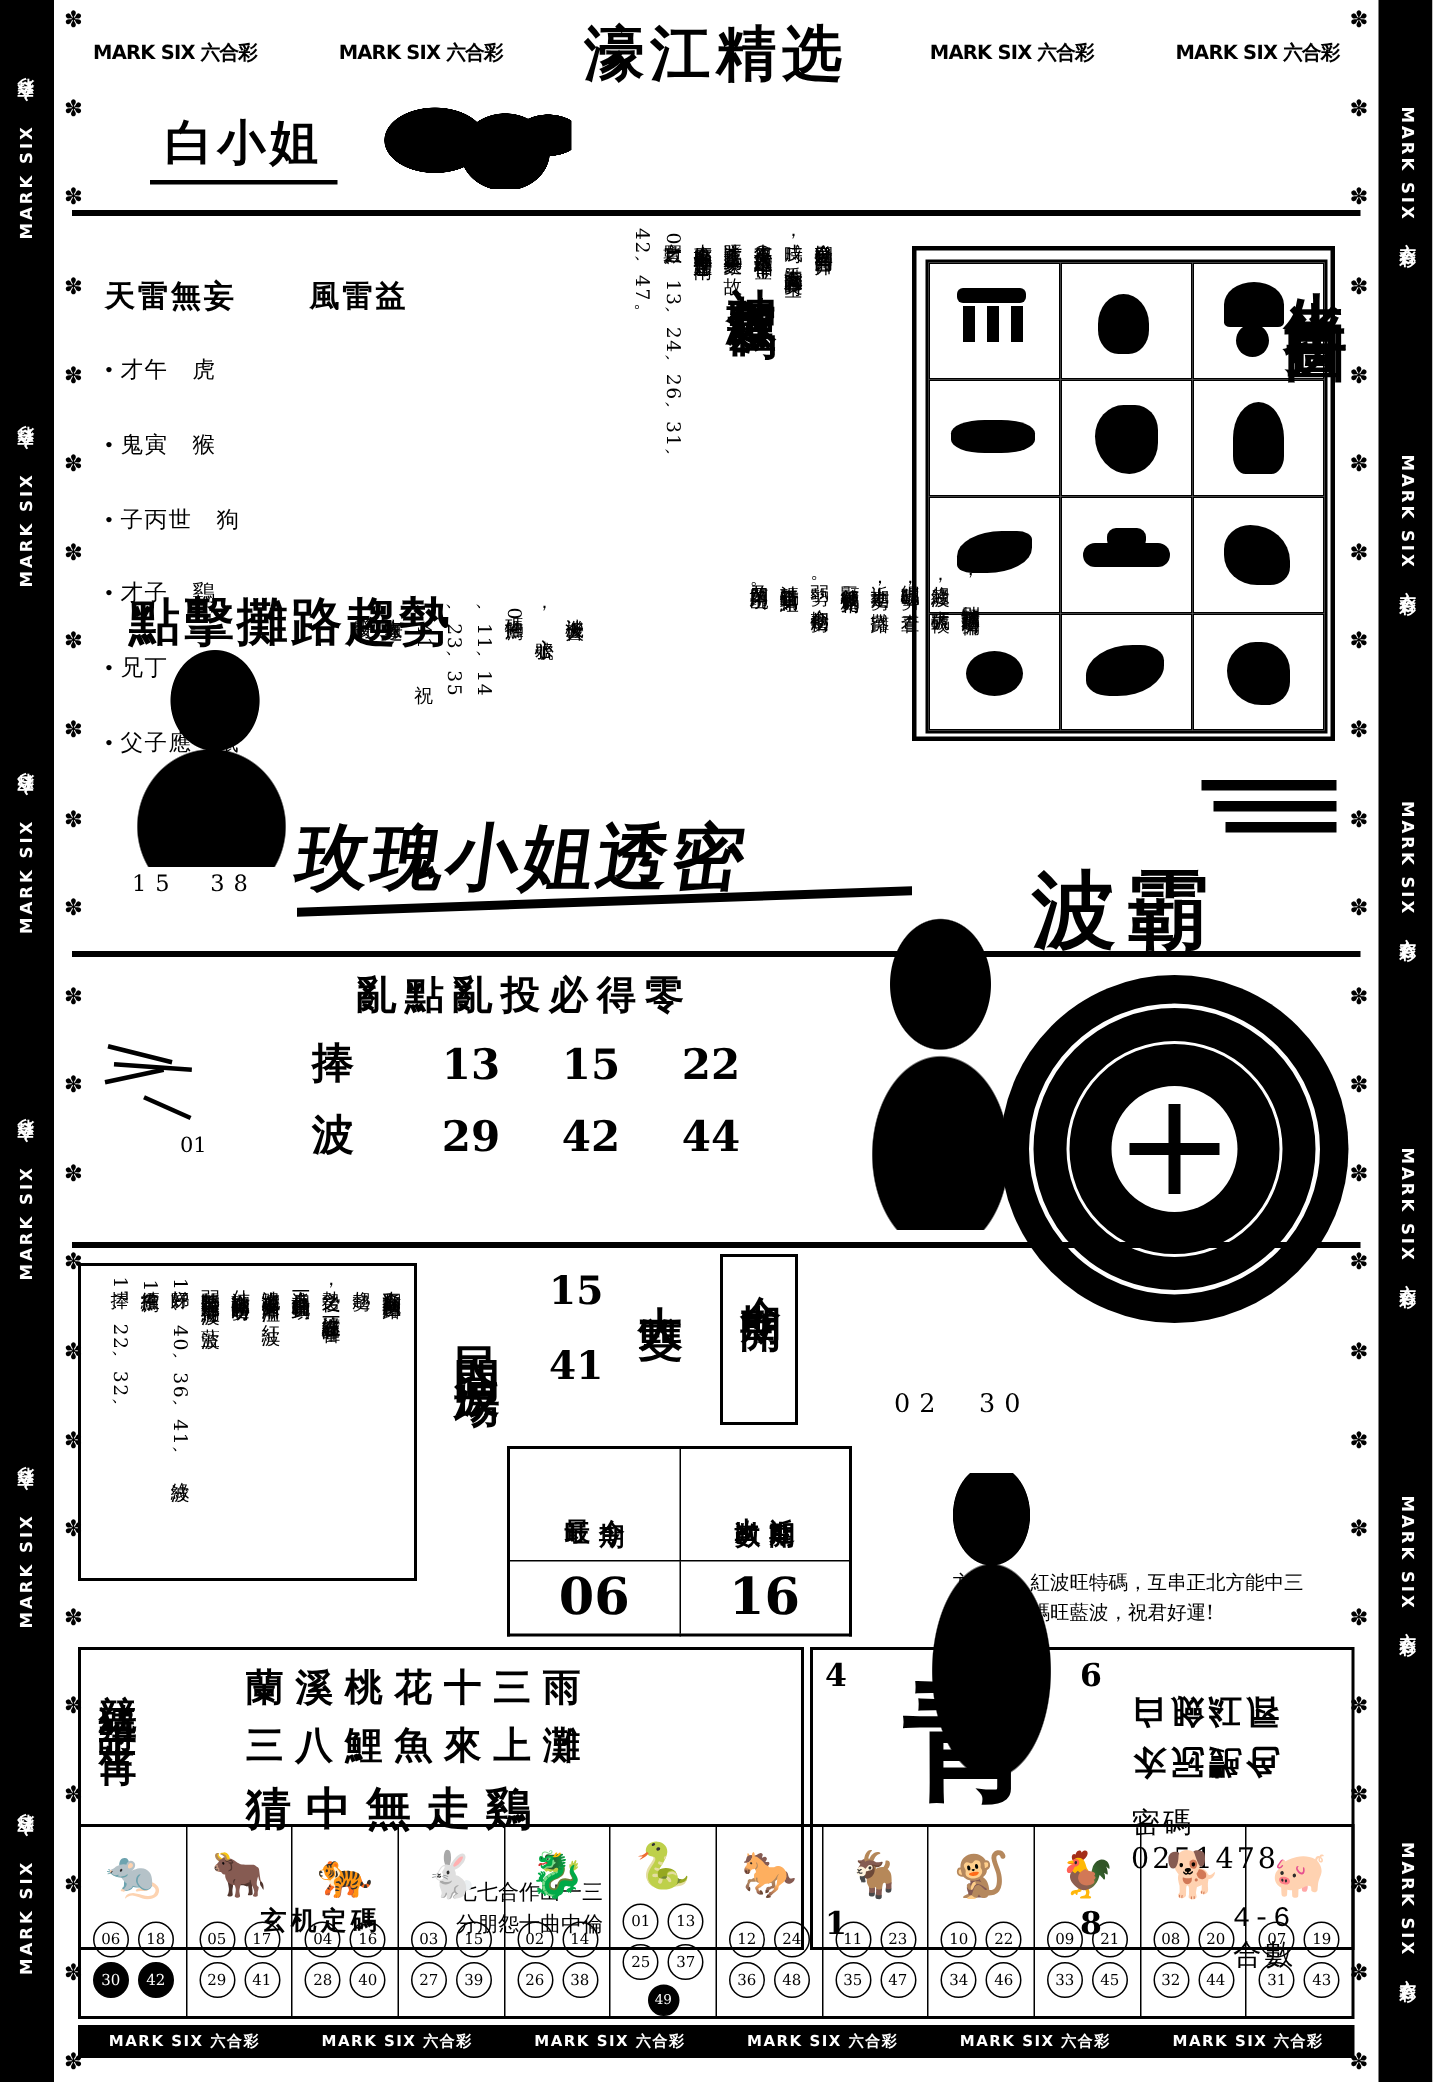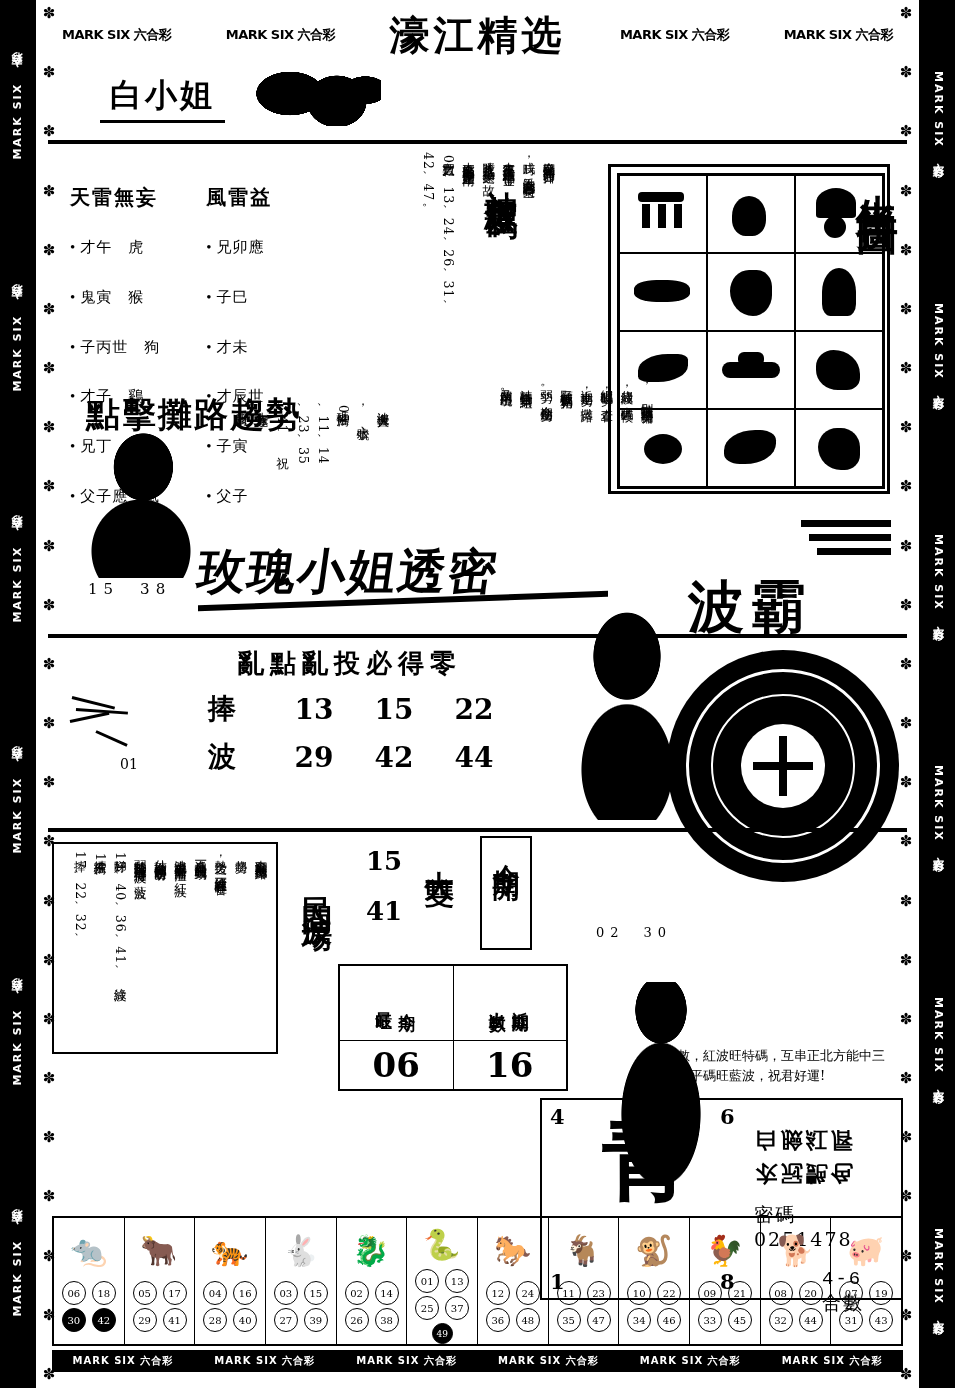--- a/index.html
+++ b/index.html
@@ -111,22 +111,22 @@
 
   .minjian{position:absolute;left:248px;top:42px;writing-mode:vertical-rl;font-family:"DejaVu Serif","Liberation Serif",serif;font-size:30px;font-weight:bold;letter-spacing:8px;height:180px;}
   .mnum{position:absolute;left:318px;font-family:"DejaVu Serif","Liberation Serif",serif;font-size:26px;font-weight:bold;}
   .dashuang{position:absolute;left:370px;top:14px;writing-mode:vertical-rl;font-family:"DejaVu Serif","Liberation Serif",serif;font-size:30px;font-weight:bold;letter-spacing:8px;height:100px;}
   .jinqikai{position:absolute;left:432px;top:4px;border:2px solid #000;padding:4px 6px;writing-mode:vertical-rl;font-family:"DejaVu Serif","Liberation Serif",serif;font-size:27px;font-weight:bold;letter-spacing:6px;height:102px;}
   .tbl{position:absolute;left:290px;top:132px;width:230px;border:2px solid #000;border-collapse:collapse;}
   .tbl td{border:1px solid #000;text-align:center;font-family:"DejaVu Serif","Liberation Serif",serif;}
   .tbl .hd span{writing-mode:vertical-rl;font-size:17px;font-weight:bold;letter-spacing:2px;display:inline-block;height:68px;}
   .tbl .val{font-size:34px;font-weight:bold;padding:4px 0;}
   .n43{position:absolute;left:590px;top:156px;font-size:26px;font-weight:bold;font-family:"DejaVu Serif","Liberation Serif",serif;}
-  .n0230{position:absolute;left:548px;top:92px;font-size:13px;font-family:"DejaVu Serif","Liberation Serif",serif;letter-spacing:6px;}
-  .note{position:absolute;right:18px;top:214px;width:238px;font-family:"DejaVu Serif","Liberation Serif",serif;font-size:13px;line-height:1.5;}
+  .n0230{position:absolute;left:548px;top:92px;font-size:17px;font-family:"DejaVu Serif","Liberation Serif",serif;letter-spacing:6px;}
+  .note{position:absolute;right:34px;top:214px;width:238px;font-family:"DejaVu Serif","Liberation Serif",serif;font-size:13px;line-height:1.5;}
 
   
   .sec4{position:absolute;left:0;right:0;top:950px;height:212px;}
   .box4{position:absolute;left:4px;top:4px;width:480px;height:198px;border:2px solid #000;}
   .jing{position:absolute;left:8px;top:10px;writing-mode:vertical-rl;font-family:"DejaVu Serif","Liberation Serif",serif;font-size:25px;font-weight:bold;letter-spacing:6px;height:170px;}
   .poem{position:absolute;left:110px;top:8px;font-family:"DejaVu Serif","Liberation Serif",serif;}
   .poem .l1,.poem .l2{font-size:25px;font-weight:bold;letter-spacing:8px;margin-bottom:6px;}
   .poem .l3{font-size:30px;font-weight:bold;letter-spacing:10px;margin-top:4px;}
   .xuanji{position:absolute;left:120px;bottom:6px;font-size:17px;font-weight:bold;letter-spacing:3px;font-family:"DejaVu Serif","Liberation Serif",serif;}
   .poem2{position:absolute;left:250px;bottom:4px;font-family:"DejaVu Serif","Liberation Serif",serif;font-size:14px;line-height:1.5;}
@@ -254,28 +254,20 @@
               <li>才午　虎</li>
               <li>鬼寅　猴</li>
               <li>子丙世　狗</li>
               <li>才子　鷄</li>
               <li>兄丁　牛</li>
               <li>父子應　鼠</li>
             </ul>
           </div>
           <div class="gcol">
             <h4>風雷益</h4>
-            <ul>
-              <li>兄卯應　</li>
-              <li>子巳　</li>
-              <li>才未　</li>
-              <li>才辰世　</li>
-              <li>子寅　</li>
-              <li>父子　</li>
-            </ul>
           </div>
         </div>
       </div>
 
       <div class="vcolumns">
         <div class="c">今期癸巳年乙卯月己卯日</div>
         <div class="c">戌時，香港六合彩開獎時空。</div>
         <div class="c">本座算得天書啟示（福神午金</div>
         <div class="c">才旺戌上）爲正動之象，故</div>
         <div class="c">本座推鷹彩民今期宜席好正南</div>
@@ -441,20 +433,33 @@
       </tbody>
         </table>
 
       <div class="n0230">02　30</div>
       <div class="lady3"></div>
       <div class="n43">43</div>
       <div class="note">方指數，紅波旺特碼，互串正北方能中三連碼，平碼旺藍波，祝君好運!</div>
     </div>
 
     <div class="sec4">
+      <div class="box4">
+        <div class="jing">競猜詩十二生肖</div>
+        <div class="poem">
+          <div class="l1">蘭溪桃花十三雨</div>
+          <div class="l2">三八鯉魚來上灘</div>
+          <div class="l3">猜中無走鷄</div>
+        </div>
+        <div class="xuanji">玄机定碼</div>
+        <div class="poem2">
+          <div>七七合作出一三</div>
+          <div>分朋怨十曲中倫</div>
+        </div>
+      </div>
 
       <div class="box5">
         <div class="cnr" style="left:8px;top:4px;">4</div>
         <div class="cnr" style="left:178px;top:4px;">6</div>
         <div class="cnr" style="left:8px;bottom:4px;">1</div>
         <div class="cnr" style="left:178px;bottom:4px;">8</div>
         <div class="bigqing">青</div>
         <div class="mirror">
           <div>衣冠艷色</div>
           <div>白臉紅唇</div>

